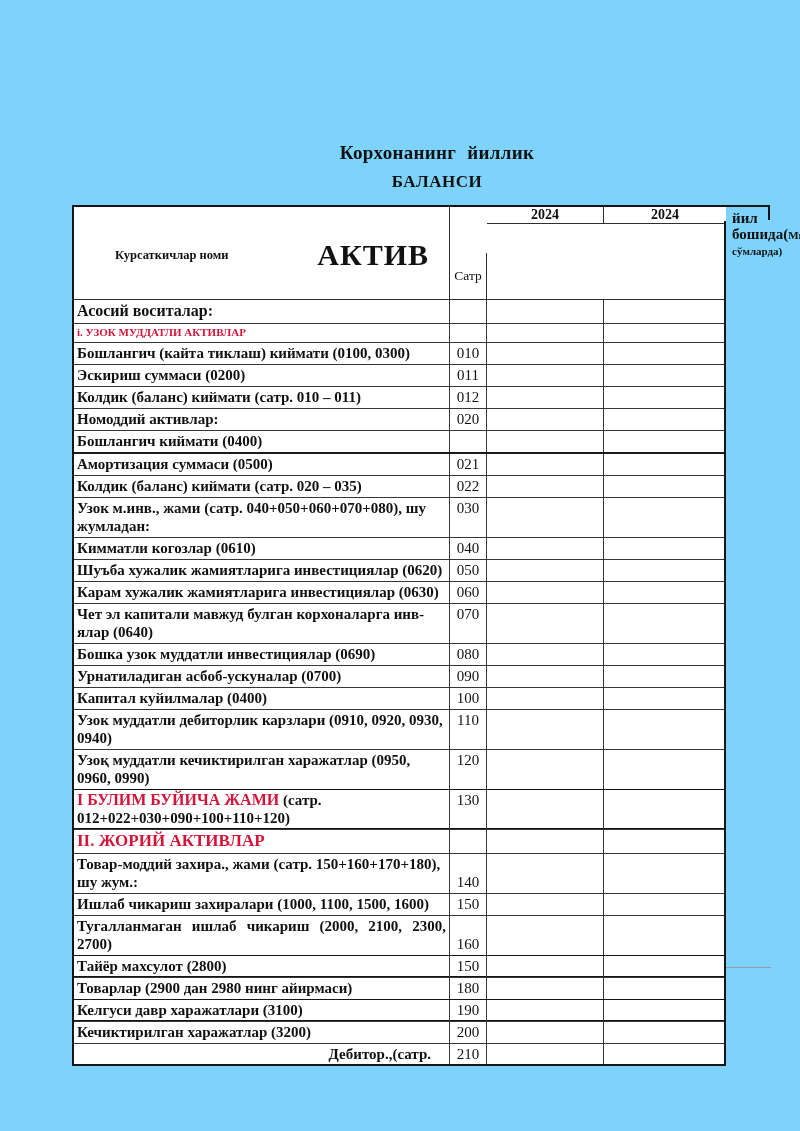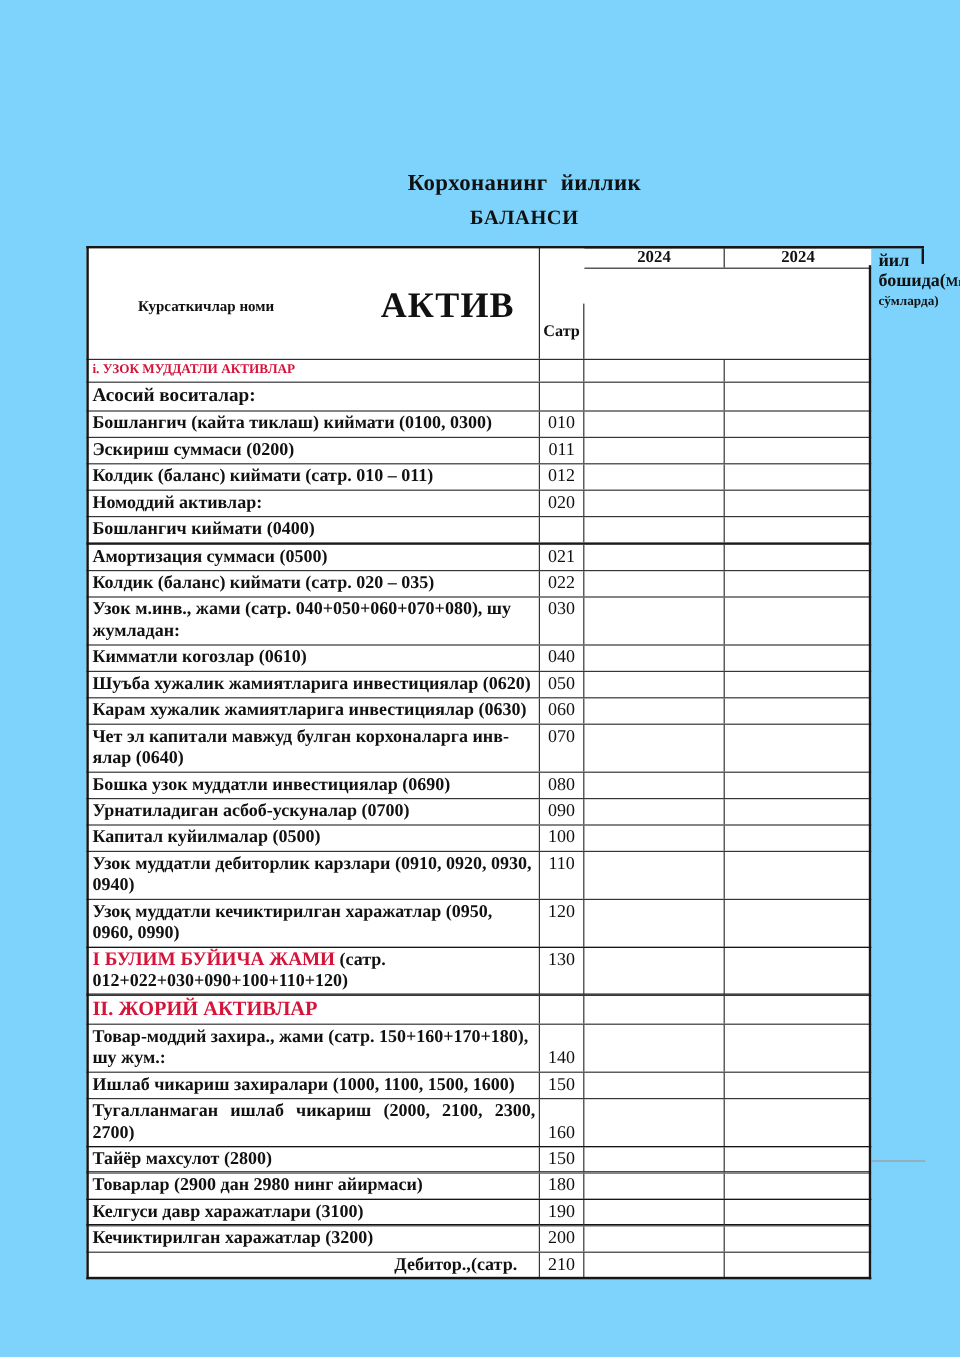--- a/index.html
+++ b/index.html
@@ -26,21 +26,21 @@
   .ln-faint { left:654px; top:762px; width:45px; height:1px; background:#9a9a9a; }
 
   
   .thead { display:grid; grid-template-columns:378px 37px 239px; height:95px;
            border-bottom:1px solid #2e2e2e; }
   .hname { border-right:1px solid #2e2e2e; display:flex; align-items:center;
            justify-content:space-between; padding:6px 20px 0 43px; }
   .hind  { font-size:12.5px; font-weight:bold; }
   .aktiv { font-size:30px; font-weight:bold; letter-spacing:1px; }
   .hsatr { border-right:1px solid #2e2e2e; display:flex; align-items:center;
-           justify-content:center; font-size:13.5px; font-weight:bold;margin-top:48px; }
+           justify-content:center; font-size:13.5px; font-weight:normal;margin-top:48px; }
   .hright { display:flex; flex-direction:row; }
   .hstrip { height:16px; }
   .hyears { display:grid; grid-template-columns:117px 122px; height:19px;
             border-top:2px solid #1d1d1d; border-bottom:1px solid #2e2e2e; }
   .hyear  { display:flex; align-items:center; justify-content:center;
             font-size:14px; font-weight:bold; }
   .hyear.first { border-right:1px solid #2e2e2e; }
   .hlabels { flex:1; display:grid; grid-template-columns:117px 122px; }
   .hbegin { border-right:1px solid #2e2e2e; padding:5px 2px 0 6px;
             font-weight:bold; line-height:16px; }
@@ -103,32 +103,32 @@
           </div>
           <div class="hend">
             <span>йил</span>
             <span>охирида</span>
           </div>
         </div>
       </div>
     </div>
 
     <div>
+        <div class="trow lead">
+          <div class="cell name">Асосий воситалар:</div>
+          <div class="cell code"></div>
+          <div class="cell val"></div>
+          <div class="cell val last"></div>
+        </div>
         <div class="trow sec-small">
           <div class="cell name">i. УЗОК МУДДАТЛИ АКТИВЛАР</div>
           <div class="cell code"></div>
           <div class="cell val"></div>
           <div class="cell val last"></div>
         </div>
-        <div class="trow lead">
-          <div class="cell name">Асосий воситалар:</div>
-          <div class="cell code"></div>
-          <div class="cell val"></div>
-          <div class="cell val last"></div>
-        </div>
         <div class="trow">
           <div class="cell name">Бошлангич (кайта тиклаш) киймати (0100, 0300)</div>
           <div class="cell code">010</div>
           <div class="cell val"></div>
           <div class="cell val last"></div>
         </div>
         <div class="trow">
           <div class="cell name">Эскириш суммаси (0200)</div>
           <div class="cell code">011</div>
           <div class="cell val"></div>
@@ -200,21 +200,21 @@
           <div class="cell val"></div>
           <div class="cell val last"></div>
         </div>
         <div class="trow">
           <div class="cell name">Урнатиладиган асбоб-ускуналар (0700)</div>
           <div class="cell code">090</div>
           <div class="cell val"></div>
           <div class="cell val last"></div>
         </div>
         <div class="trow">
-          <div class="cell name">Капитал куйилмалар (0500)</div>
+          <div class="cell name">Капитал куйилмалар (0400)</div>
           <div class="cell code">100</div>
           <div class="cell val"></div>
           <div class="cell val last"></div>
         </div>
         <div class="trow">
           <div class="cell name">Узок муддатли дебиторлик карзлари (0910, 0920, 0930, 0940)</div>
           <div class="cell code">110</div>
           <div class="cell val"></div>
           <div class="cell val last"></div>
         </div>

